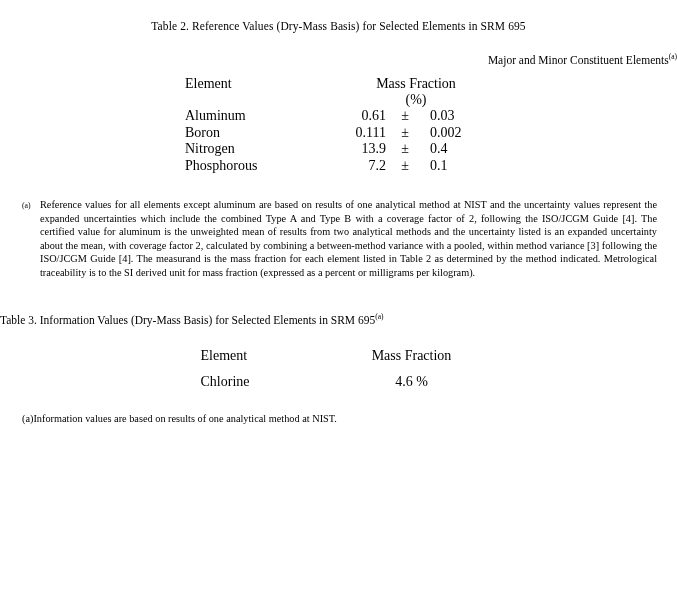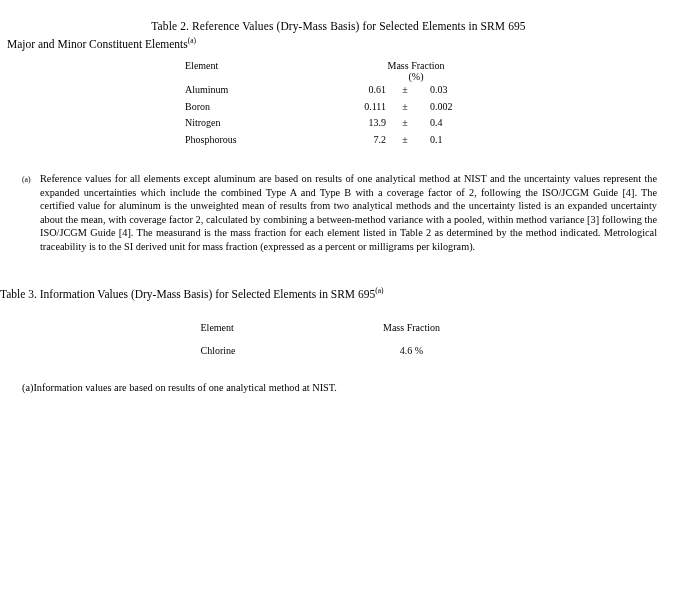--- a/index.html
+++ b/index.html
@@ -21,34 +21,34 @@
     height: 612px;
     padding: 0;
   }
   .table2-title {
     text-align: center;
     font-size: 11.5px;
     margin-top: 20px;
     letter-spacing: 0.1px;
   }
   .section-head {
-    text-align: left;
+    text-align: right;
     font-size: 11.5px;
-    margin-top: 6px;
+    margin-top: 22px;
     padding-left: 7px;
   }
   sup {
     font-size: 7.5px;
     vertical-align: super;
     line-height: 0;
   }
   table.data {
     border-collapse: collapse;
     margin: 0 auto;
-    font-size: 10px;
+    font-size: 14px;
   }
   table.data td, table.data th {
     padding: 0;
     font-weight: normal;
   }
   .col-element {
     width: 155px;
     text-align: left;
     padding-left: 0 !important;
   }

